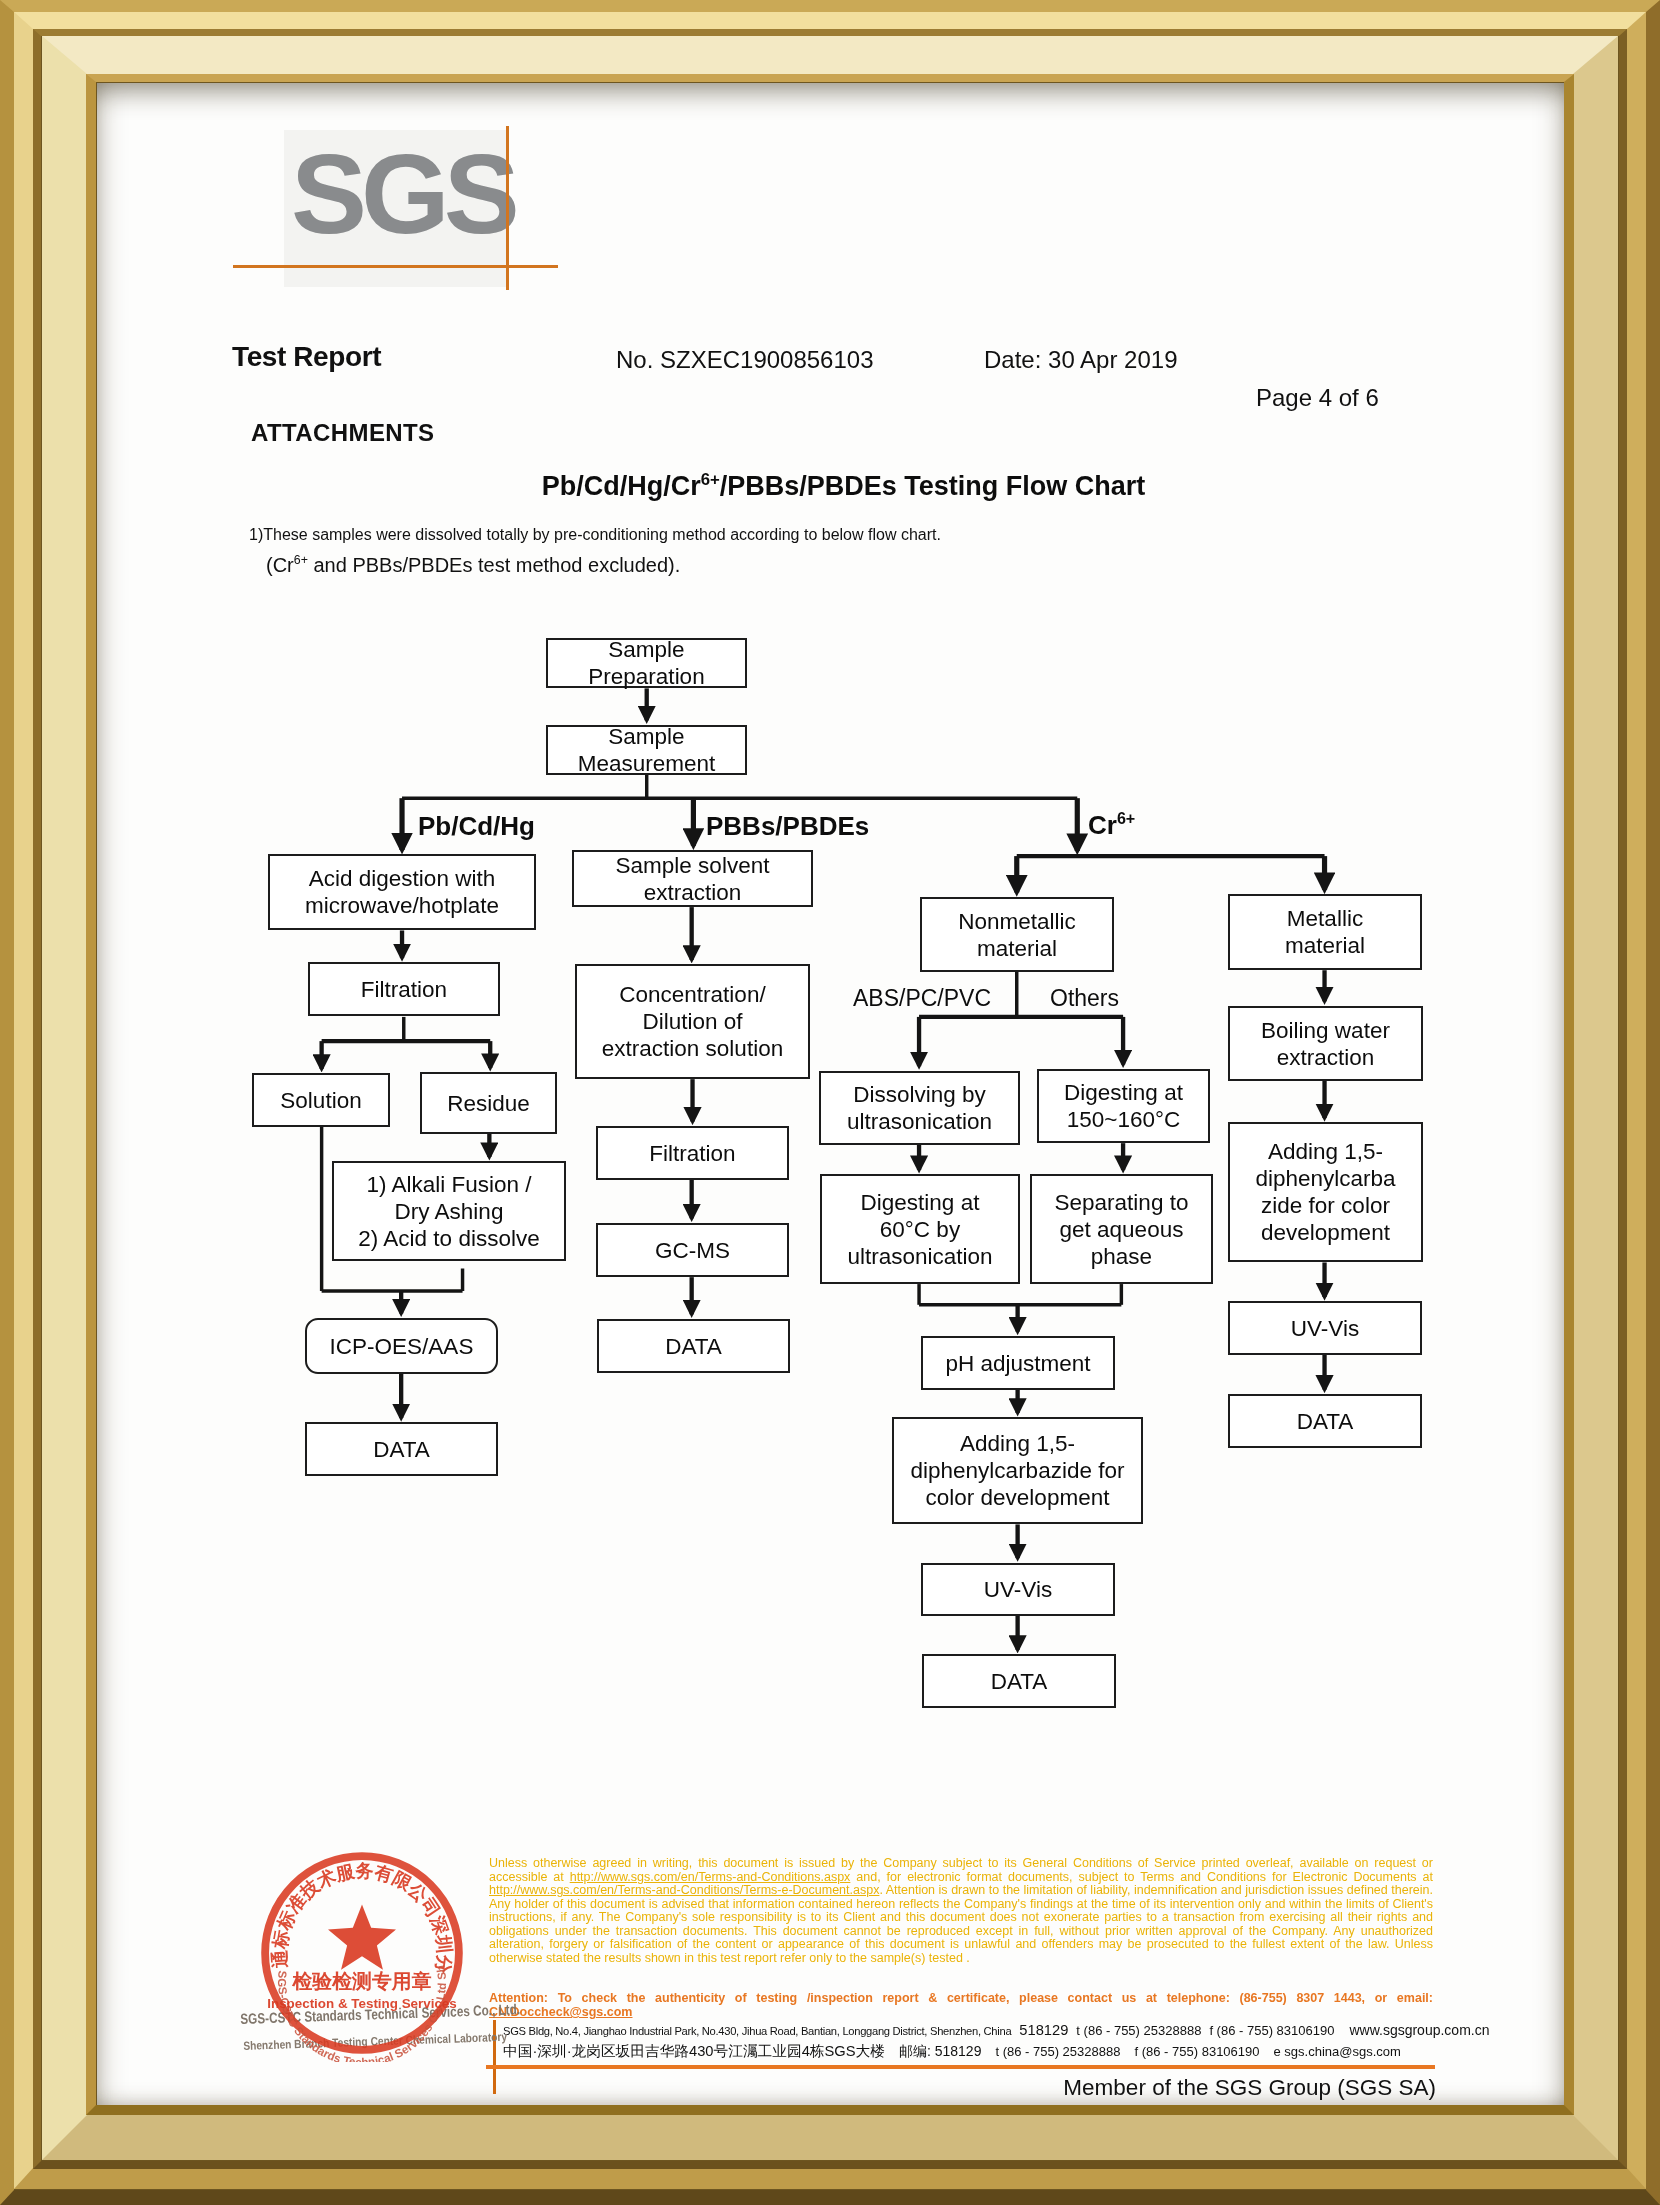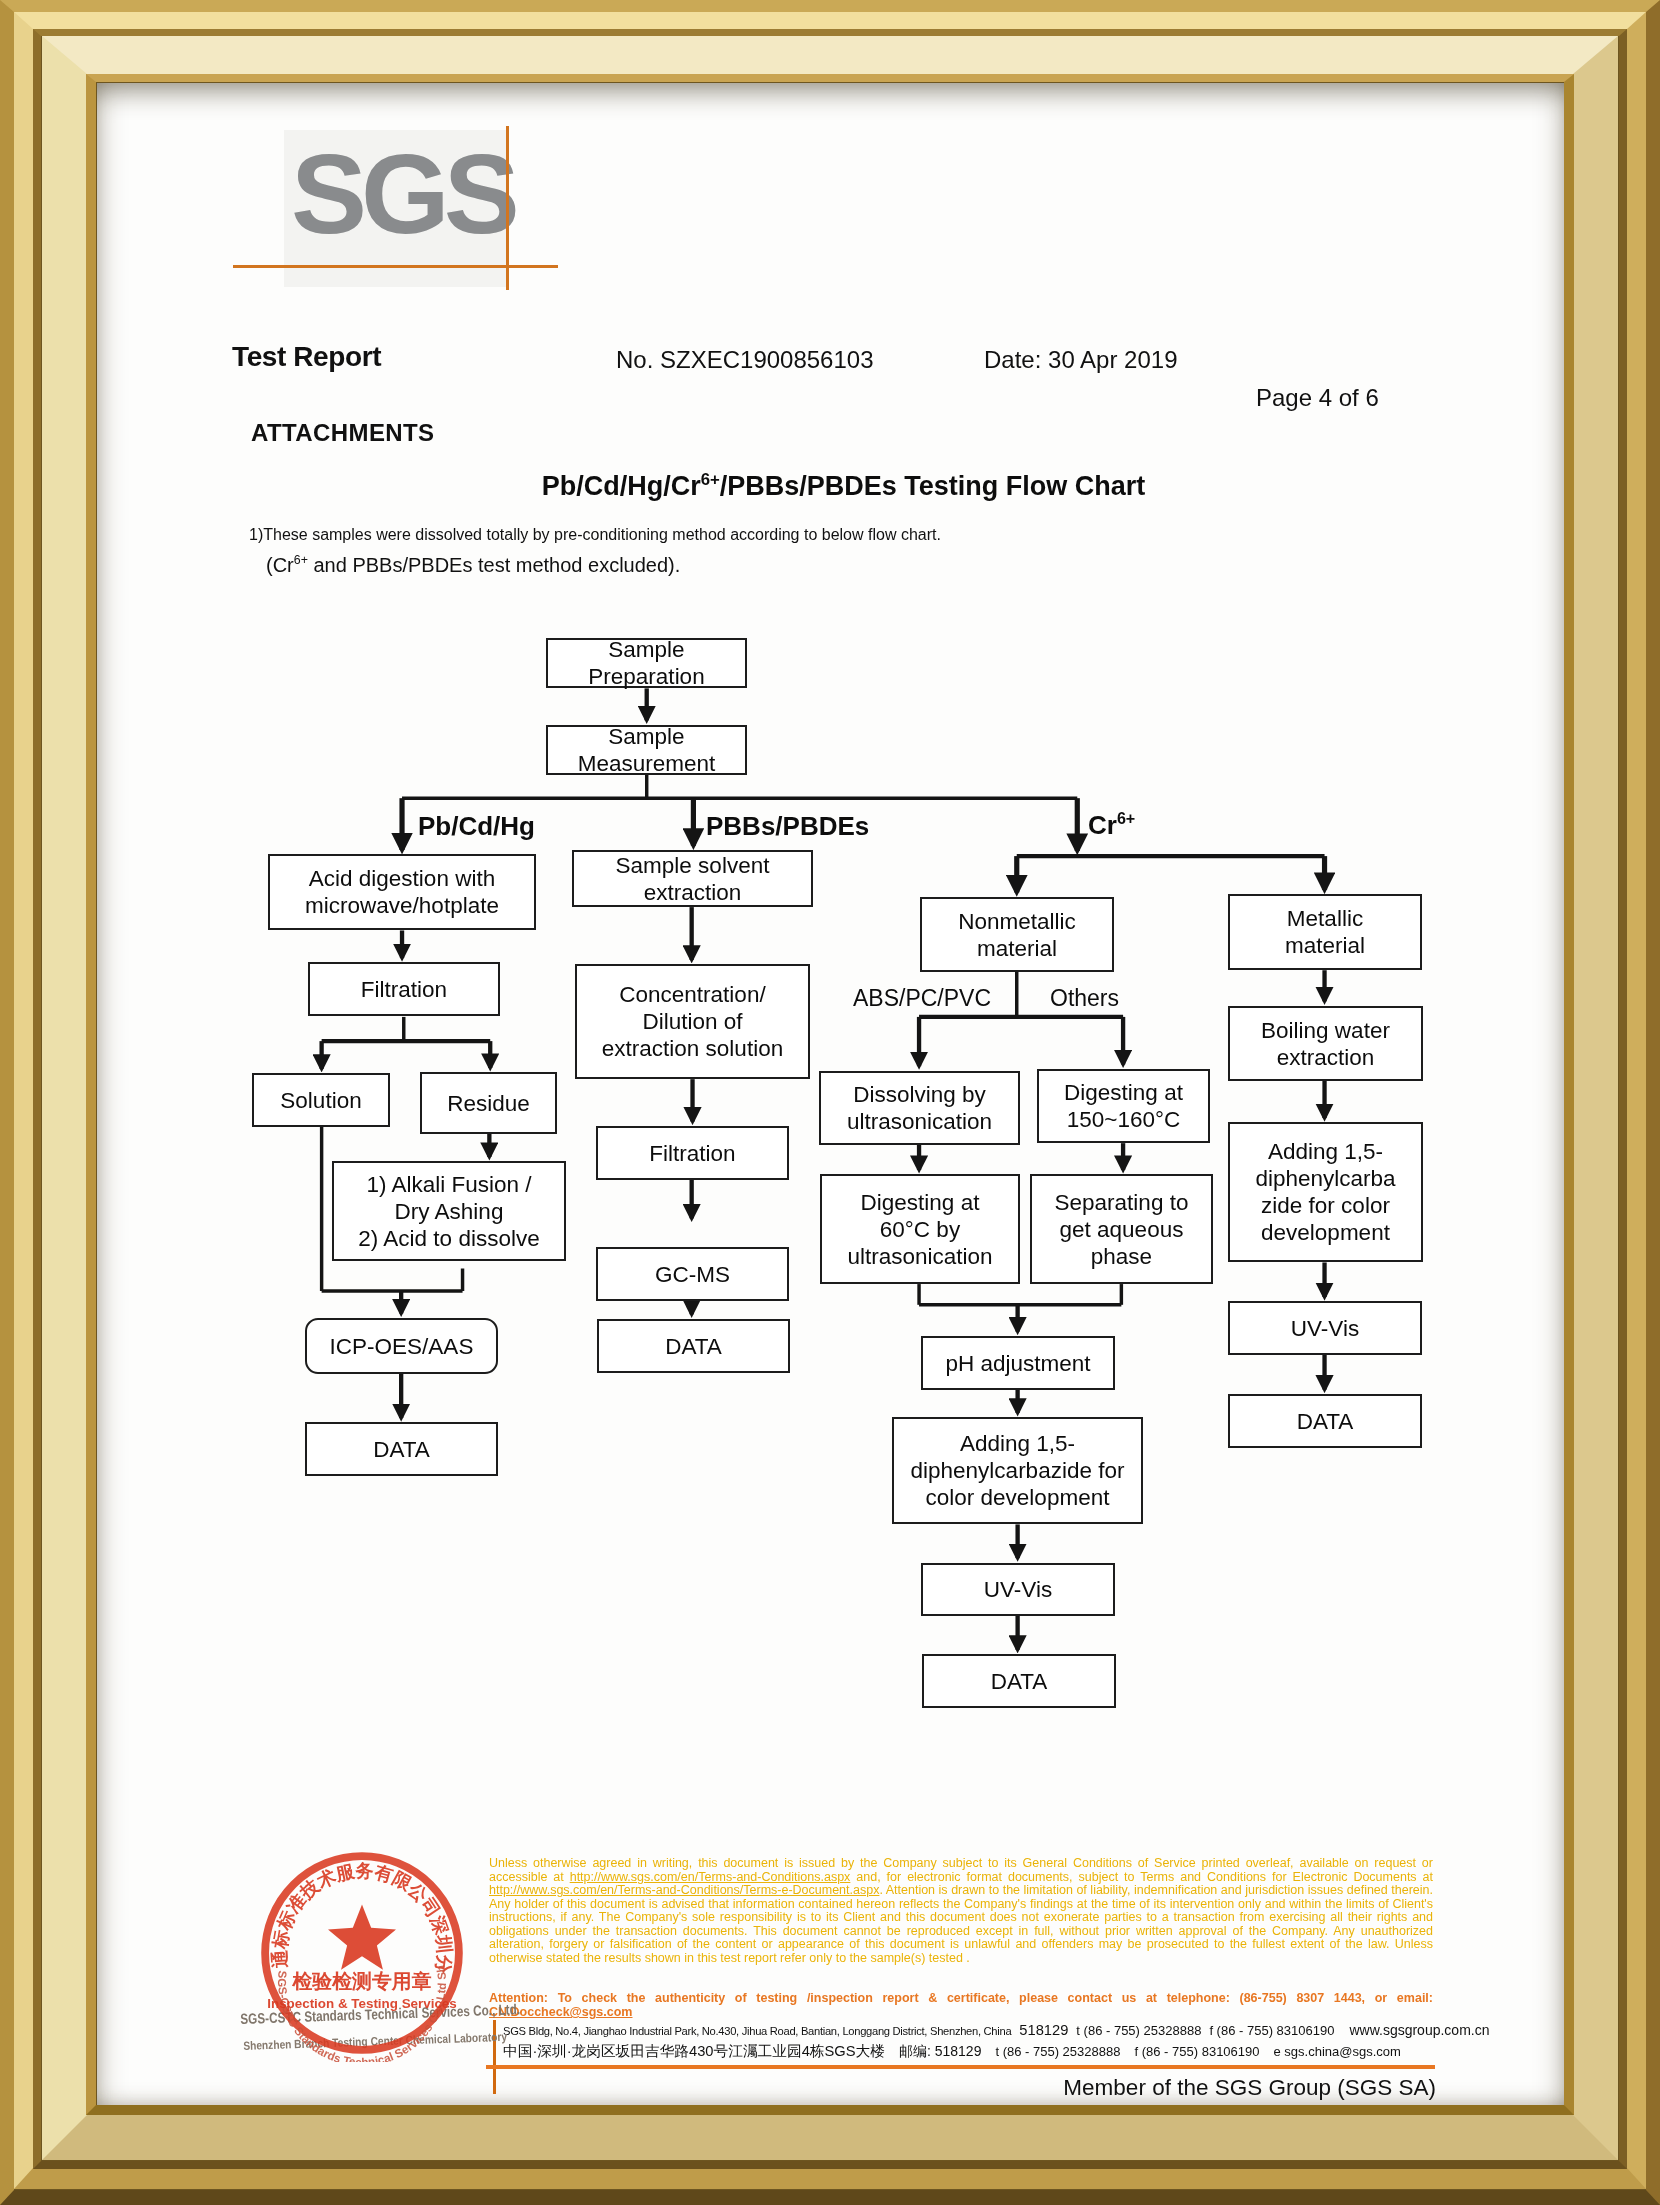--- a/index.html
+++ b/index.html
@@ -203,21 +203,21 @@
         <div class="box" style="left: 820px; top: 1174px; width: 200px; height: 110px;">
           <span>Digesting at
 60°C by
 ultrasonication</span>
         </div>
         <div class="box" style="left: 1030px; top: 1174px; width: 183px; height: 110px;">
           <span>Separating to
 get aqueous
 phase</span>
         </div>
-        <div class="box" style="left: 596px; top: 1223px; width: 193px; height: 54px; margin-top: 24px;">
+        <div class="box" style="left: 596px; top: 1223px; width: 193px; height: 54px;">
           <span>GC-MS</span>
         </div>
         <div class="box" style="left: 1228px; top: 1301px; width: 194px; height: 54px;">
           <span>UV-Vis</span>
         </div>
         <div class="box" style="left: 305px; top: 1318px; width: 193px; height: 56px; border-radius: 13px;">
           <span>ICP-OES/AAS</span>
         </div>
         <div class="box" style="left: 597px; top: 1319px; width: 193px; height: 54px;">
           <span>DATA</span>

